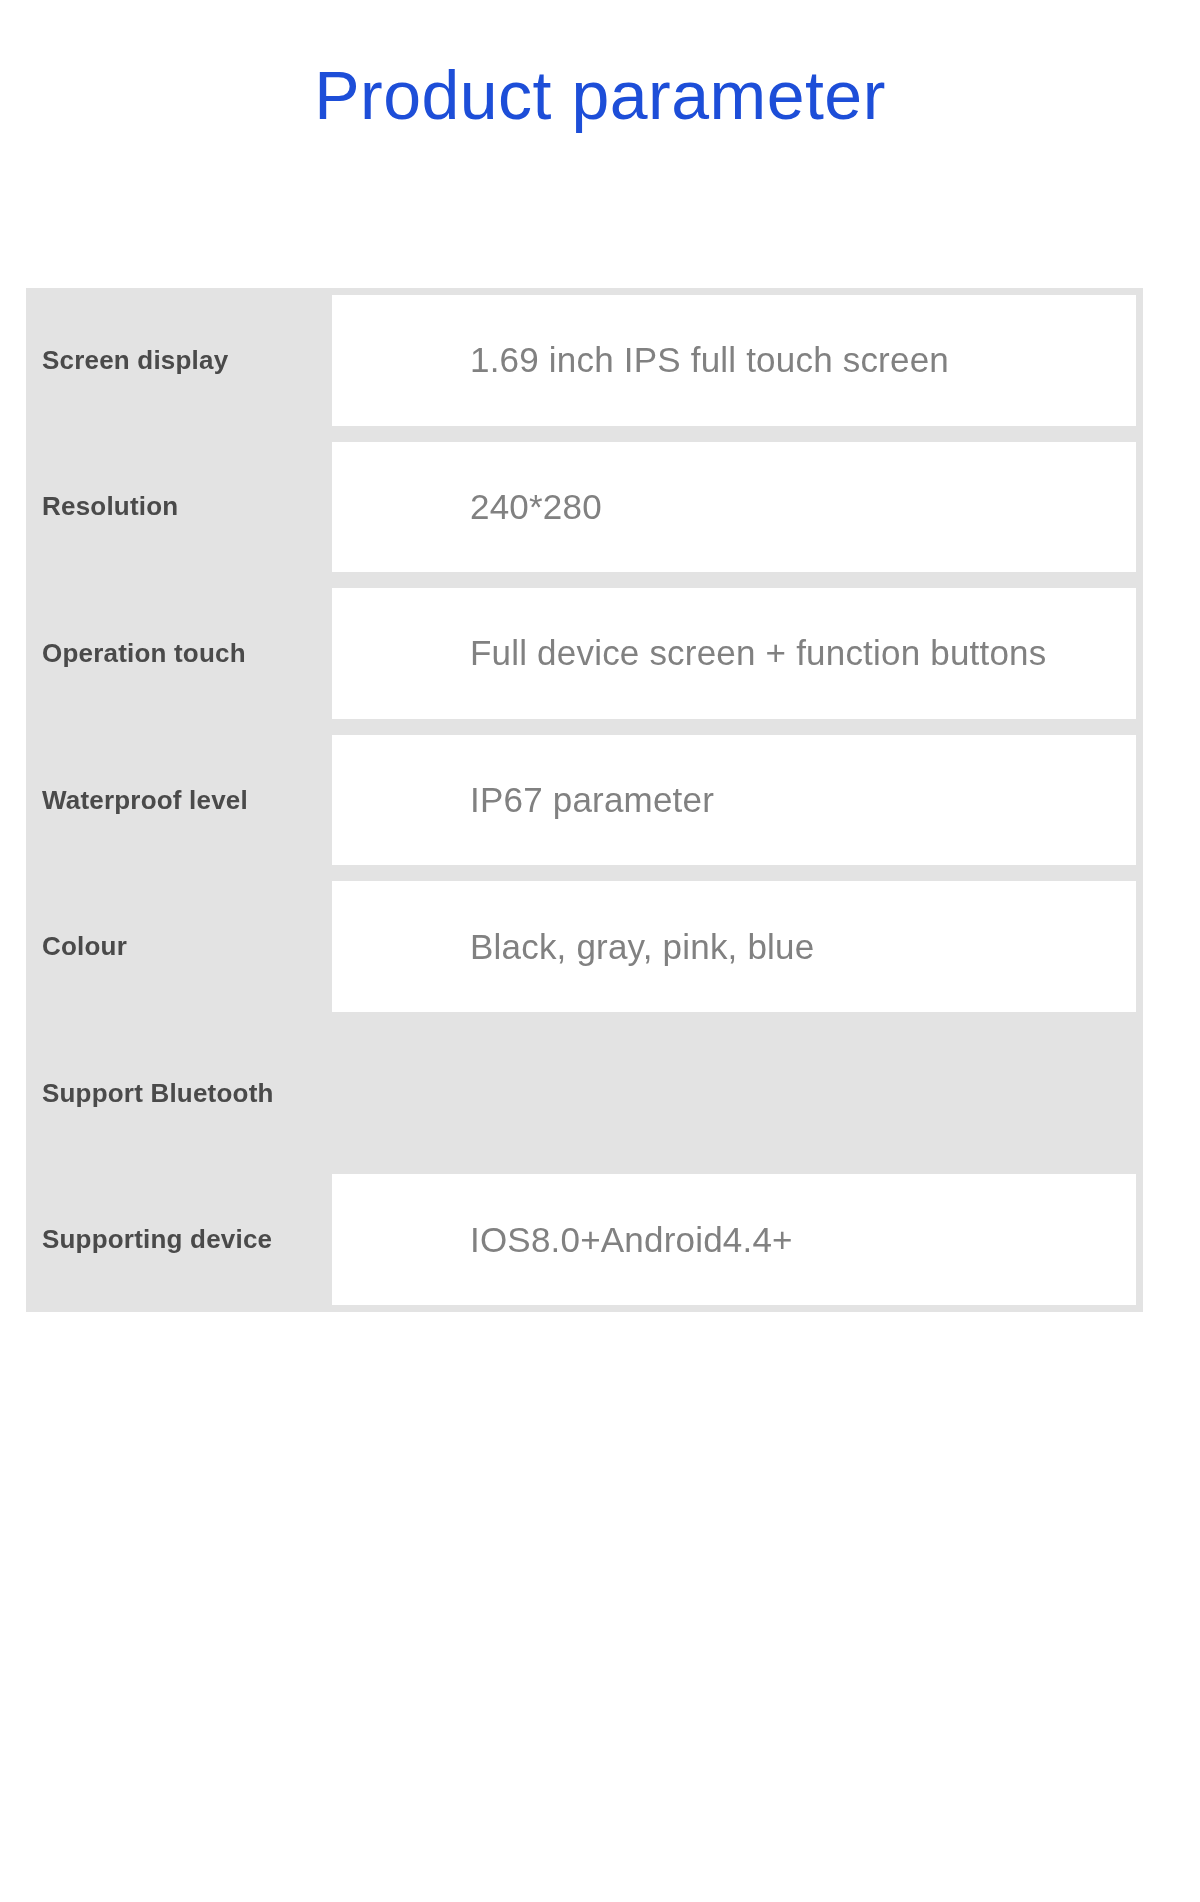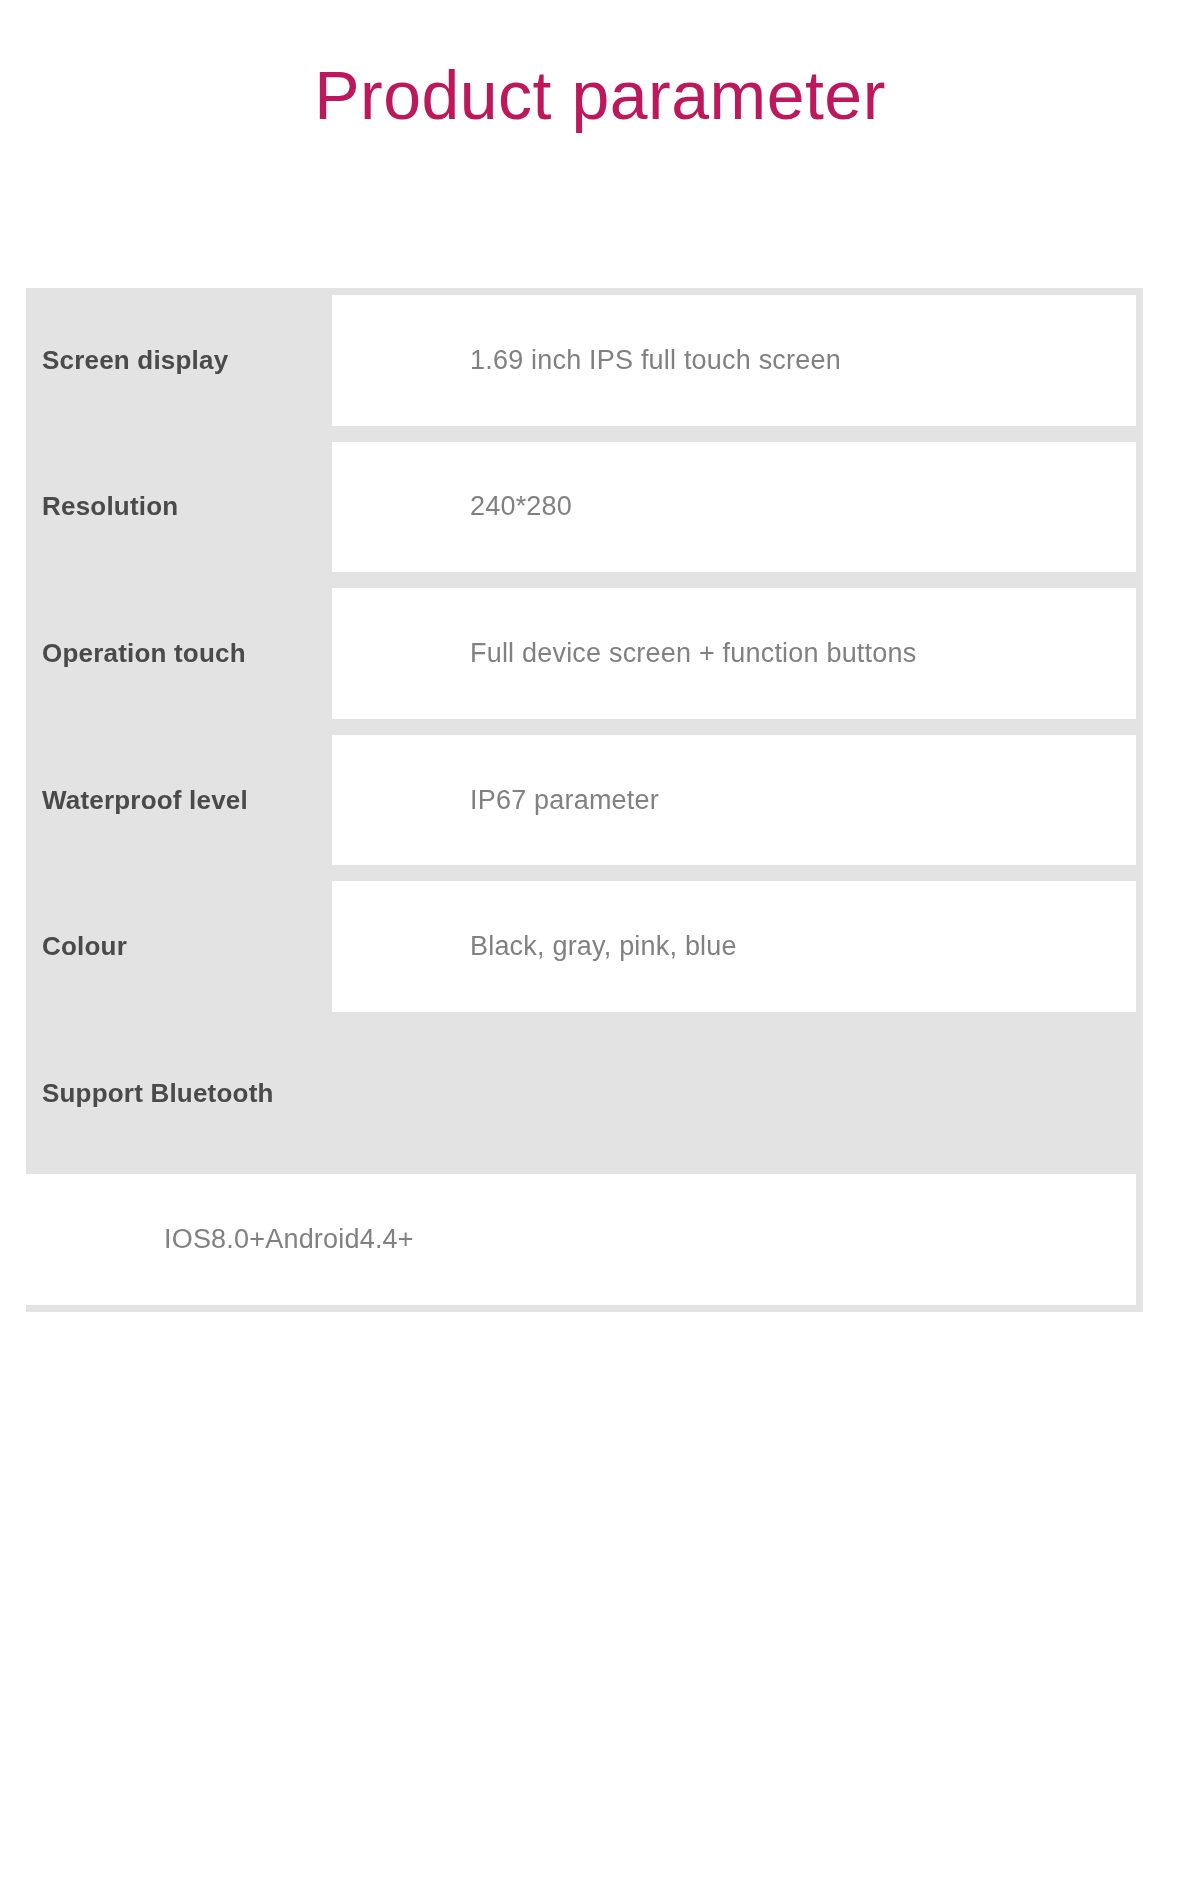--- a/index.html
+++ b/index.html
@@ -17,21 +17,21 @@
   }
   .title {
     position: absolute;
     top: 55px;
     left: 0;
     width: 100%;
     text-align: center;
     font-size: 68px;
     line-height: 1.2;
     font-weight: 400;
-    color: #be185d;
+    color: #1d4ed8;
     letter-spacing: 0.5px;
   }
   .spec-table {
     position: absolute;
     left: 26px;
     top: 288px;
     width: 1117px;
     height: 1024px;
     background: #e3e3e3;
     box-sizing: border-box;
@@ -57,21 +57,21 @@
     color: #4a4a4a;
     letter-spacing: 0.2px;
   }
   .spec-value {
     flex: 1;
     background: #ffffff;
     box-sizing: border-box;
     padding-left: 138px;
     display: flex;
     align-items: center;
-    font-size: 27px;
+    font-size: 35px;
     font-weight: 400;
     color: #818181;
     letter-spacing: 0.2px;
   }
 </style>
 </head>
 <body>
 
 <div class="page">
 
@@ -103,17 +103,18 @@
       <div class="spec-label">Colour</div>
       <div class="spec-value">Black, gray, pink, blue</div>
     </div>
 
 
     <div class="spec-row">
       <div class="spec-label">Support Bluetooth</div>
     </div>
 
     <div class="spec-row">
+      <div class="spec-label">Supporting device</div>
       <div class="spec-value">IOS8.0+Android4.4+</div>
     </div>
 
   </div>
 </div>
 
 </body></html>

